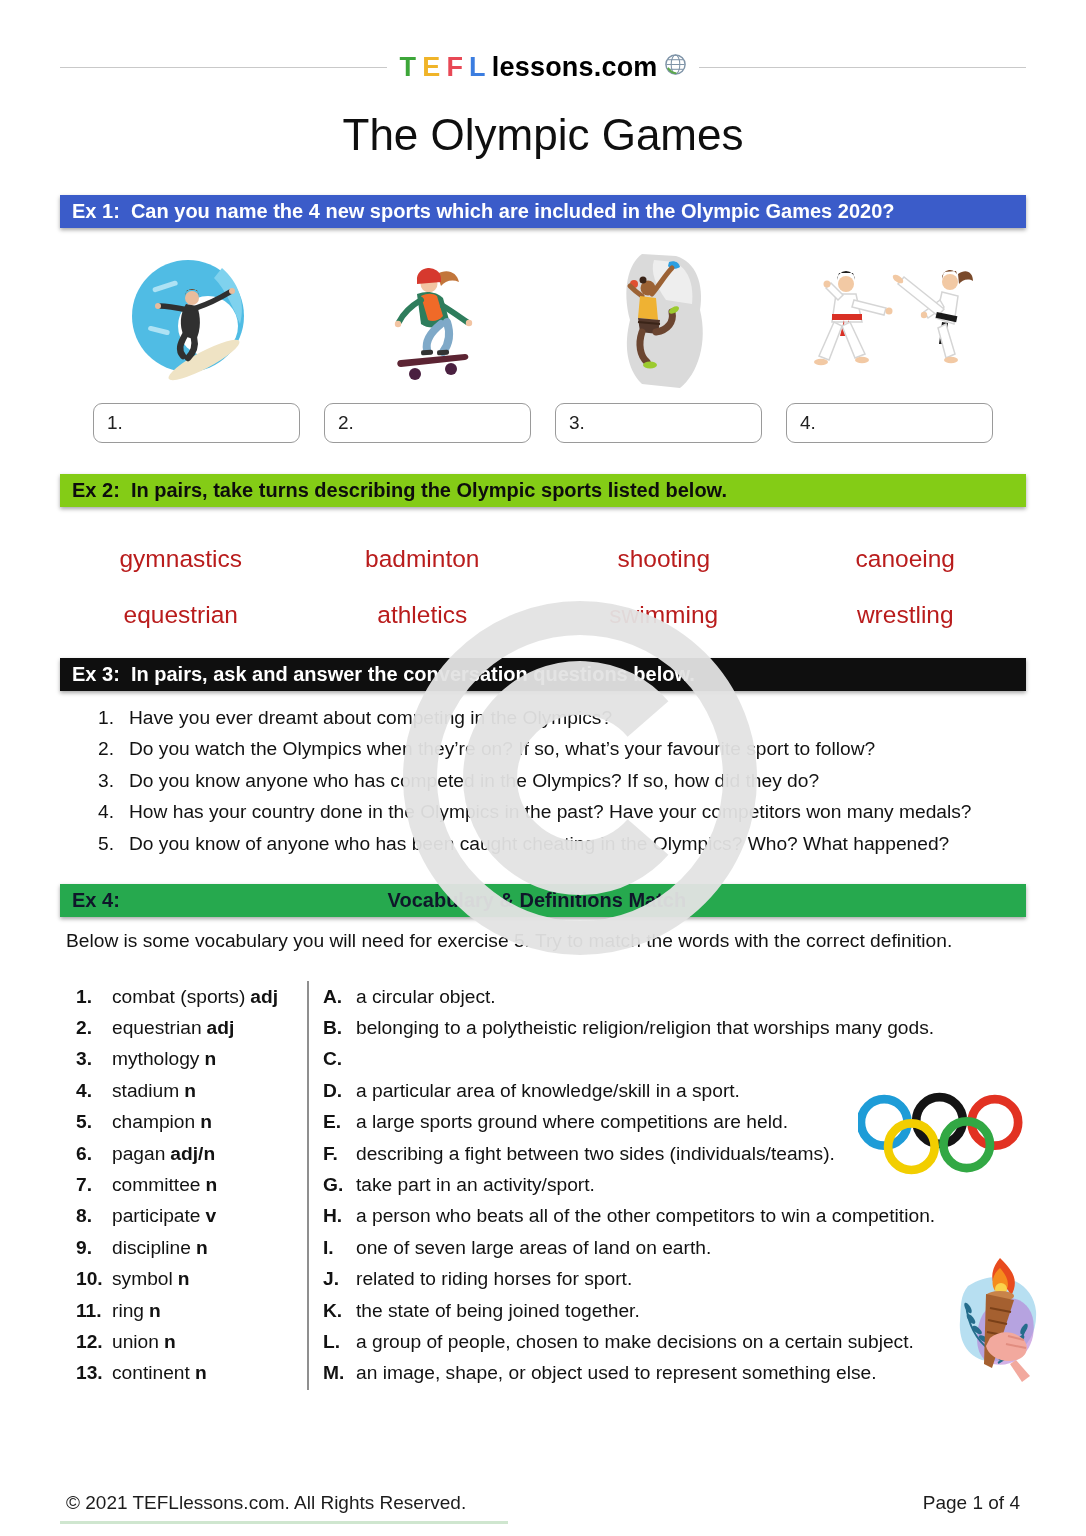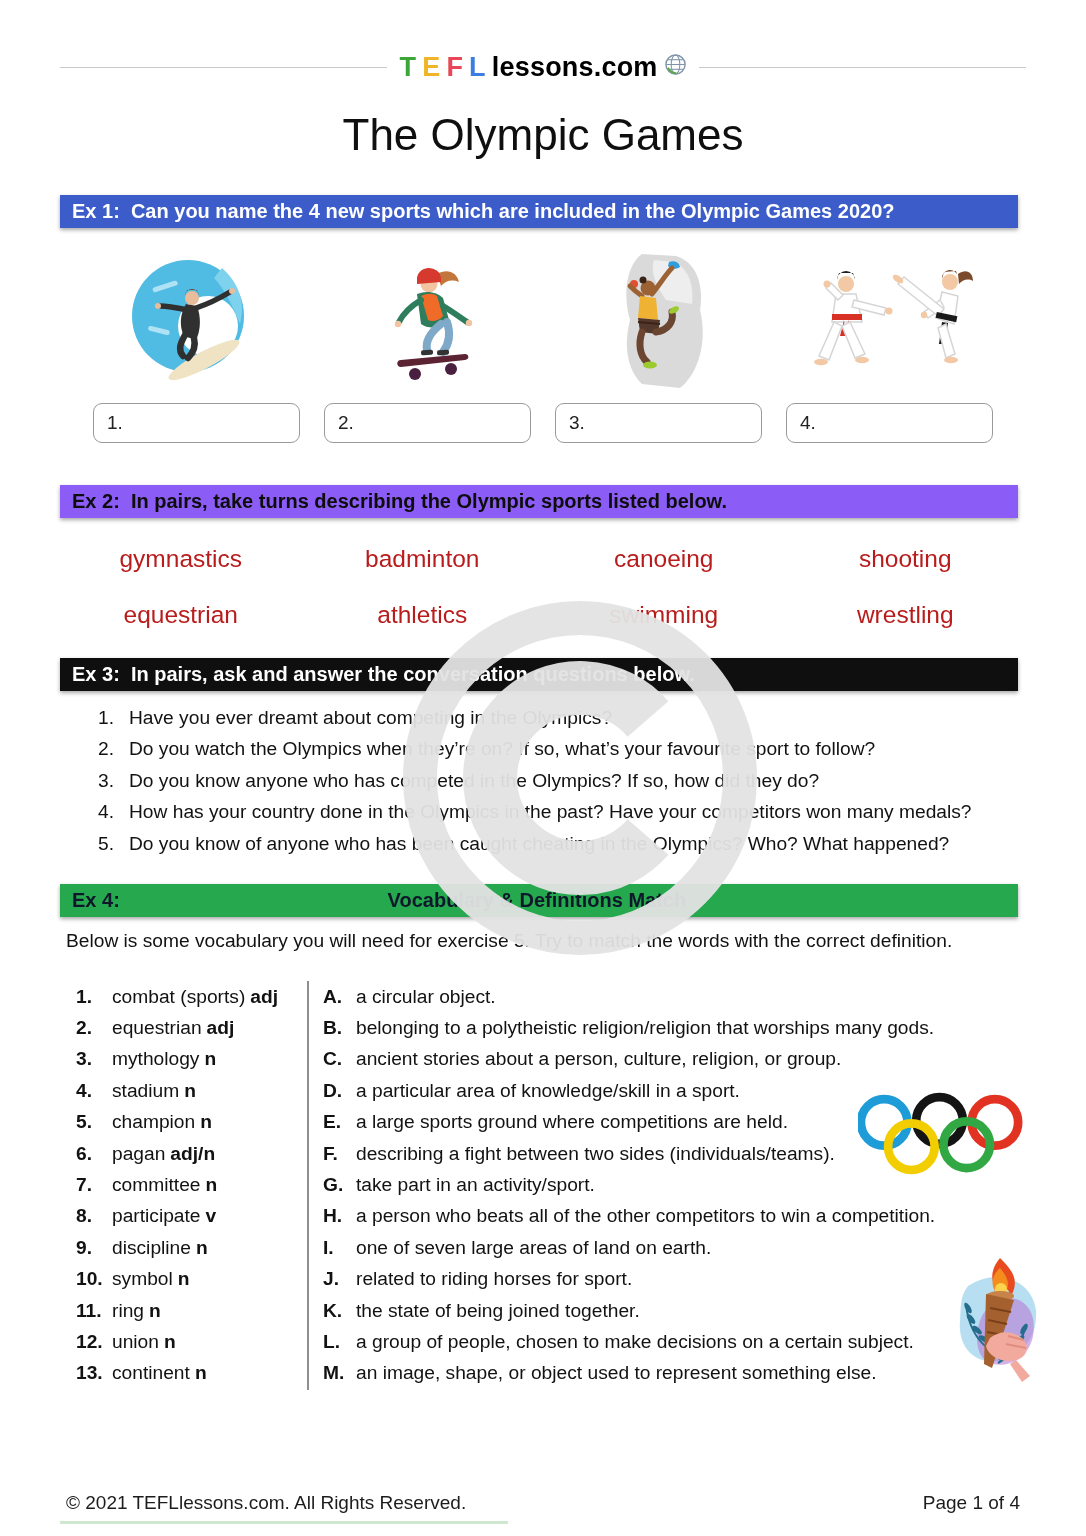--- a/index.html
+++ b/index.html
@@ -11,24 +11,24 @@
   .header .rule{flex:1;height:1px;background:#c9c9c9;}
   .logo{display:flex;align-items:center;gap:6px;font-size:27px;font-weight:800;letter-spacing:.2px;}
   .logo .t{color:#3da639}.logo .e{color:#f0b428}.logo .f{color:#e84855}.logo .l{color:#3b7de0}
   .logo .rest{color:#000000}
 
   .doc-title{position:absolute;left:0;top:110px;width:1086px;text-align:center;
              font-size:44px;font-weight:400;color:#0f0f0f;}
 
   
   .banner{position:absolute;left:60px;width:942px;height:33px;line-height:33px;
-          padding-left:12px;padding-right:4px;font-size:20px;font-weight:700;
+          padding-left:12px;padding-right:12px;font-size:20px;font-weight:700;
           white-space:pre-wrap;box-shadow:0 2px 4px rgba(0,0,0,.35);}
   .banner.blue{top:195px;background:#3b5cc9;color:#ffffff;}
-  .banner.yellow{top:485px;background:#8b5cf6;color:#0d0d0d;}
+  .banner.yellow{top:474px;background:#84cc16;color:#0d0d0d;}
   .banner.black{top:658px;background:#0f0f0f;color:#ffffff;}
   .banner.green{top:884px;background:#26a94e;color:#0f172a;display:flex;}
   .banner.green .lbl{flex:0 0 auto;}
   .banner.green .ttl{flex:1;text-align:center;margin-right:60px;}
 
   
   .images-row{position:absolute;left:93px;top:250px;width:900px;height:145px;
               display:flex;justify-content:space-between;}
   .img-cell{width:207px;display:flex;align-items:center;justify-content:center;}
   .answers-row{position:absolute;left:93px;top:403px;width:900px;display:flex;justify-content:space-between;}
@@ -203,22 +203,22 @@
       </div>
     <div class="answer-box">
         <span>4.</span>
       </div>
   </div>
 
   <div class="banner yellow">Ex 2:  In pairs, take turns describing the Olympic sports listed below.</div>
   <div class="words-grid">
     <span>gymnastics</span>
     <span>badminton</span>
+    <span>shooting</span>
     <span>canoeing</span>
-    <span>shooting</span>
     <span>equestrian</span>
     <span>athletics</span>
     <span>swimming</span>
     <span>wrestling</span>
   </div>
 
   <div class="banner black">Ex 3:  In pairs, ask and answer the conversation questions below.</div>
   <div class="questions">
     <div class="q-row">
         <span class="q-num">1.</span>
@@ -322,21 +322,20 @@
     <div class="def-row">
         <span class="def-letter">A.</span>
         <span>a circular object.</span>
       </div>
     <div class="def-row">
         <span class="def-letter">B.</span>
         <span>belonging to a polytheistic religion/religion that worships many gods.</span>
       </div>
     <div class="def-row">
         <span class="def-letter">C.</span>
-        <span>ancient stories about a person, culture, religion, or group.</span>
       </div>
     <div class="def-row">
         <span class="def-letter">D.</span>
         <span>a particular area of knowledge/skill in a sport.</span>
       </div>
     <div class="def-row">
         <span class="def-letter">E.</span>
         <span>a large sports ground where competitions are held.</span>
       </div>
     <div class="def-row">

